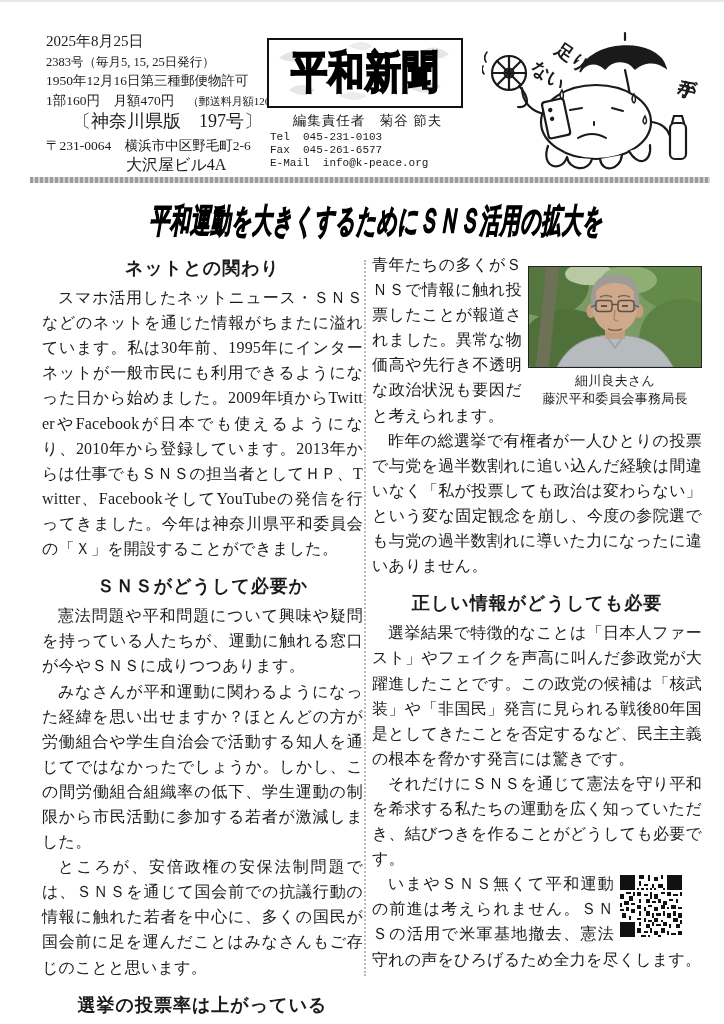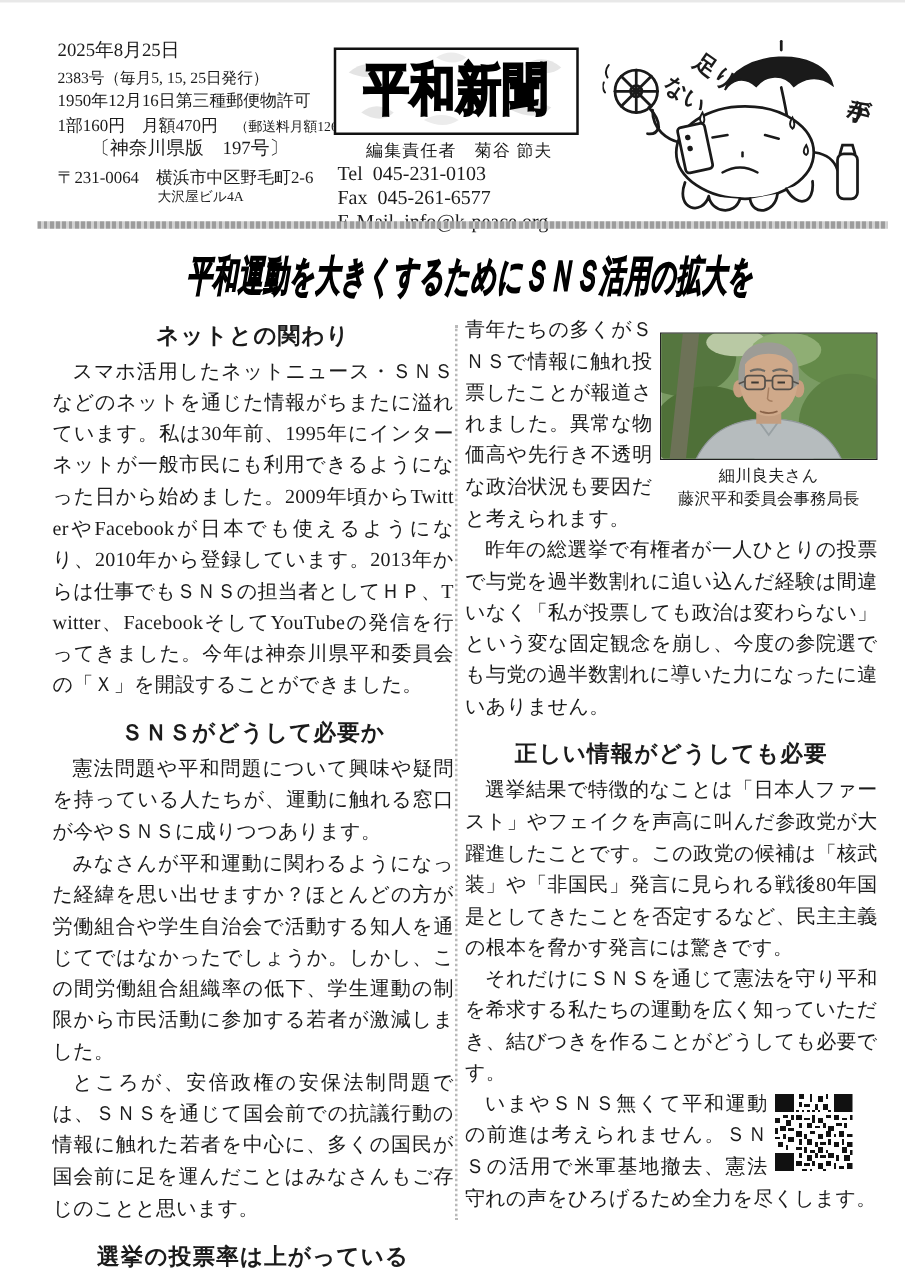--- a/index.html
+++ b/index.html
@@ -7,33 +7,33 @@
         font-family:"Liberation Serif","DejaVu Serif",serif;color:#1b1b1b;overflow:hidden}
 
   
   .mast-left{position:absolute;left:46px;top:30px;width:240px;line-height:1.32}
   .m-date{font-size:15px}
   .m-issue{font-size:12.5px;margin-top:2px}
   .m-permit{font-size:13.5px;margin-top:2px}
   .m-price{font-size:13.5px;margin-top:2px;white-space:nowrap}
   .m-postage{font-size:11px}
   .m-publisher{font-size:16px;margin-top:5px;padding-left:12px;letter-spacing:1px}
-  .m-edition{font-size:15px;padding-left:27px}
+  .m-edition{font-size:18px;padding-left:27px}
   .m-addr1{font-size:13.5px;margin-top:3px}
-  .m-addr2{font-size:11px;padding-left:80px}
+  .m-addr2{font-size:16px;padding-left:80px}
 
   .logo-box{position:absolute;left:267px;top:36px;width:192px;height:66px;border:2px solid #111;
             background:#fff;overflow:hidden}
   .logo-bg{position:absolute;inset:0}
   .logo-title{position:relative;z-index:1;text-align:center;font-family:"Liberation Sans","DejaVu Sans",sans-serif;
               font-weight:bold;font-size:44px;line-height:64px;letter-spacing:1px;
               transform:scaleX(.82);transform-origin:center;-webkit-text-stroke:2px #000;color:#000}
   .contact{position:absolute;left:270px;top:110px;width:195px}
   .c-editor{font-size:13.5px;text-align:center;letter-spacing:1px}
-  .c-line{font-family:Liberation Serif, serif;font-size:16px;margin-top:1px;white-space:pre}
+  .c-line{font-family:Liberation Mono, monospace;font-size:11px;margin-top:1px;white-space:pre}
 
   .cartoon{position:absolute;left:482px;top:24px;width:226px;height:150px}
   .cartoon text{font-family:"Liberation Sans","DejaVu Sans",sans-serif;font-weight:bold;fill:#1a1a1a}
 
   .rule-band{position:absolute;left:30px;top:175px;width:680px;height:6px;
              background:repeating-linear-gradient(90deg,#9c9c9c 0 3px,#d2d2d2 3px 5px)}
 
   
   .headline{position:absolute;left:150px;top:197px;white-space:nowrap;
             font-family:"Liberation Sans","DejaVu Sans",sans-serif;font-weight:bold;font-style:italic;

